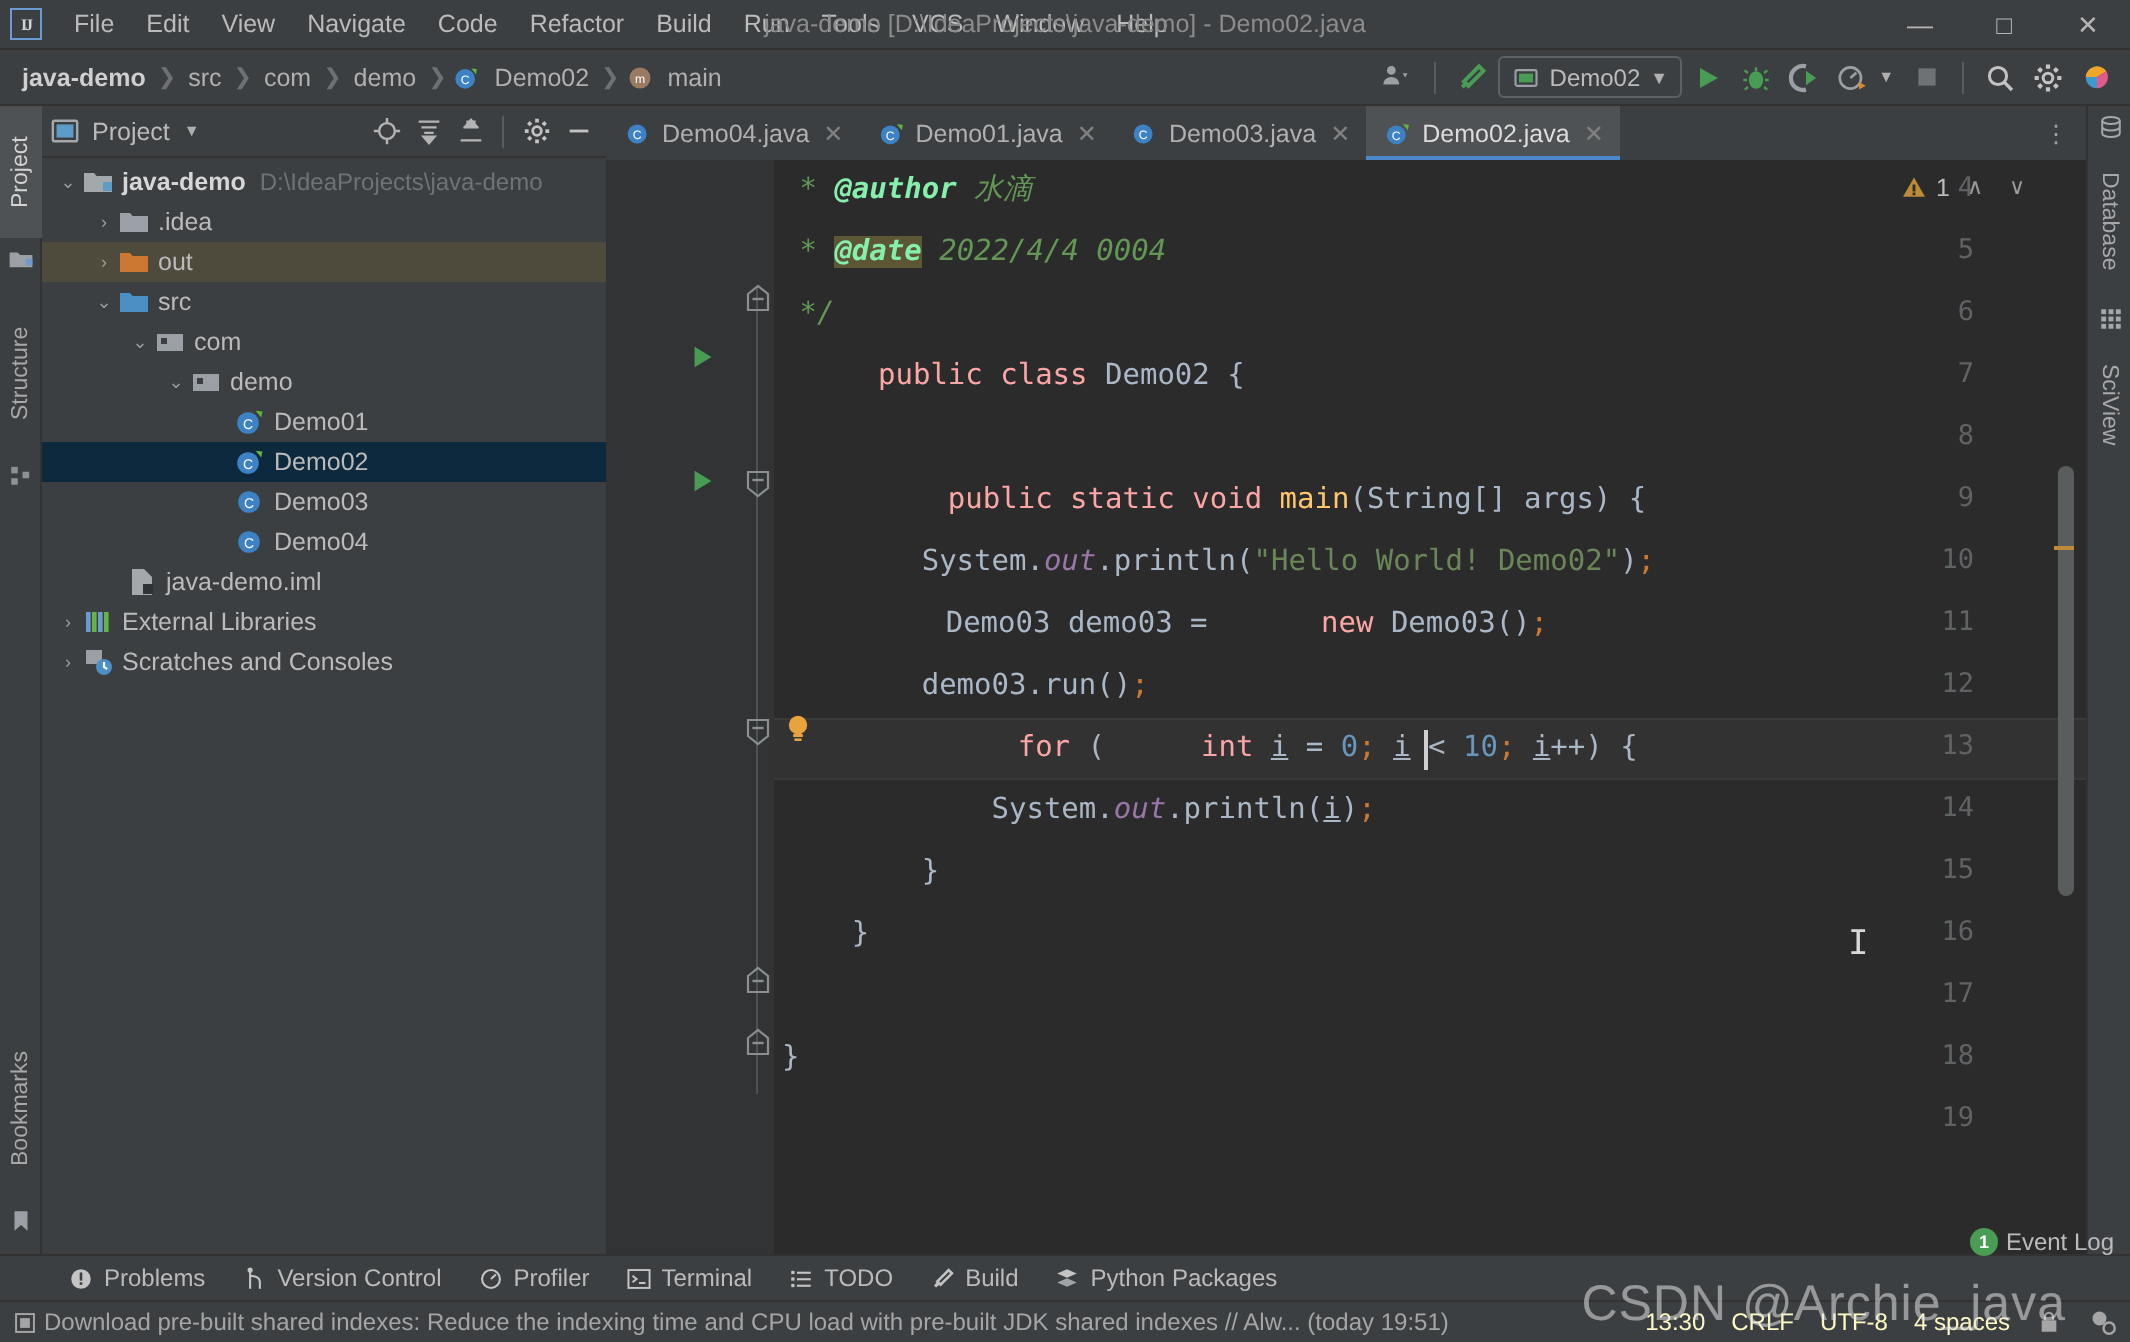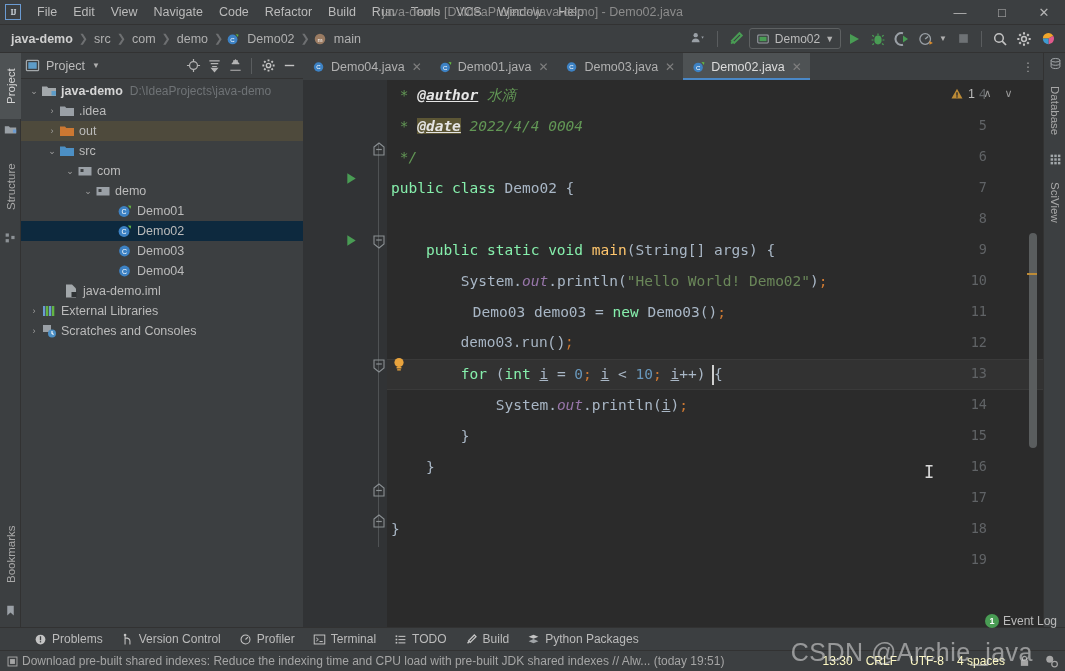--- a/index.html
+++ b/index.html
@@ -137,25 +137,25 @@
   .code {
     position:absolute; left:84px; top:0; right:0; height:555px;
     font-family:"DejaVu Sans Mono", monospace; font-size:14.5px;
     line-height:31px; color:#a9b7c6; white-space:pre;
   }
   .cl { position:absolute; left:0; height:31px; white-space:pre; }
   .curline {
     position:absolute; left:0; width:740px; height:31px; background:#323232;
     border-top:1px solid #3a3a3a; border-bottom:1px solid #3a3a3a;
   }
-  .kw { color:#86efac; }
+  .kw { color:#fca5a5;margin-left:48px; }
   .st { color:#6a8759; }
   .num { color:#6897bb; }
   .cmt { color:#629755; font-style:italic; }
-  .tag { color:#e5e5e5; font-style:italic; font-weight:bold; text-decoration:underline; }
+  .tag { color:#86efac; font-style:italic; font-weight:bold; }
   .tag-hl { background:#5c5635; }
   .fld { color:#9876aa; font-style:italic; }
   .id-u { text-decoration:underline; }
   .punc { color:#a9b7c6; }
   .semi { color:#cc7832; }
   .cls { color:#a9b7c6; }
 
   .caret {
     position:absolute; width:2px; height:20px; background:#d0d0d0;
   }
@@ -642,21 +642,21 @@
         <div class="cl" style="top:93px;left:4px;"><span class="kw">public class </span><span class="cls">Demo02 </span><span class="punc">{</span></div>
 
         <div class="cl" style="top:124px;left:4px;"></div>
 
         <div class="cl" style="top:155px;left:4px;"><span class="punc">    </span><span class="kw">public static void </span><span style="color:#ffc66d;">main</span><span class="punc">(String[] args) {</span></div>
 
         <div class="cl" style="top:186px;left:4px;"><span class="punc">        System.</span><span class="fld">out</span><span class="punc">.println(</span><span class="st">"Hello World! Demo02"</span><span class="punc">)</span><span class="semi">;</span></div>
 
         <div class="cl" style="top:217px;left:16px;"><span class="punc">        Demo03 demo03 = </span><span class="kw">new </span><span class="punc">Demo03()</span><span class="semi">;</span></div>
 
-        <div class="cl" style="top:248px;left:4px;font-family:Liberation Mono, monospace;"><span class="punc">        demo03.run()</span><span class="semi">;</span></div>
+        <div class="cl" style="top:248px;left:4px;"><span class="punc">        demo03.run()</span><span class="semi">;</span></div>
 
         <div class="cl" style="top:279px;left:4px;"><span class="punc">        </span><span class="kw">for </span><span class="punc">(</span><span class="kw">int </span><span class="punc id-u">i</span><span class="punc"> = </span><span class="num">0</span><span class="semi">; </span><span class="punc id-u">i</span><span class="punc"> &lt; </span><span class="num">10</span><span class="semi">; </span><span class="punc id-u">i</span><span class="punc">++) {</span></div>
 
         <div class="cl" style="top:310px;left:4px;"><span class="punc">            System.</span><span class="fld">out</span><span class="punc">.println(</span><span class="punc id-u">i</span><span class="punc">)</span><span class="semi">;</span></div>
 
         <div class="cl" style="top:341px;left:4px;"><span class="punc">        }</span></div>
 
         <div class="cl" style="top:372px;left:4px;"><span class="punc">    }</span></div>
 
         <div class="cl" style="top:403px;left:4px;"></div>

